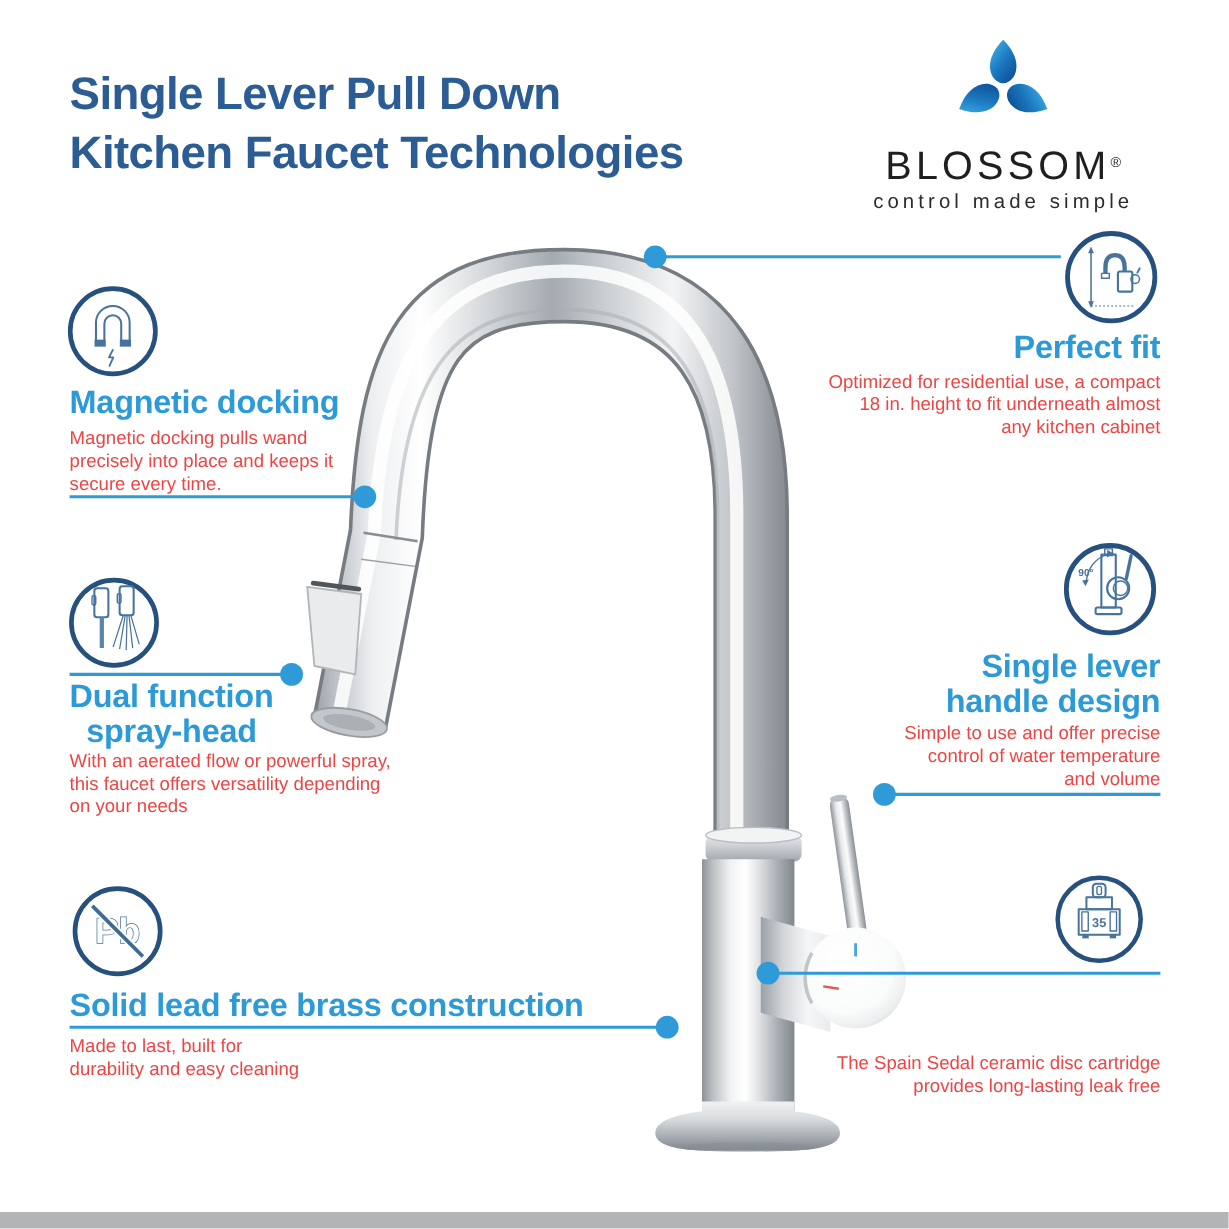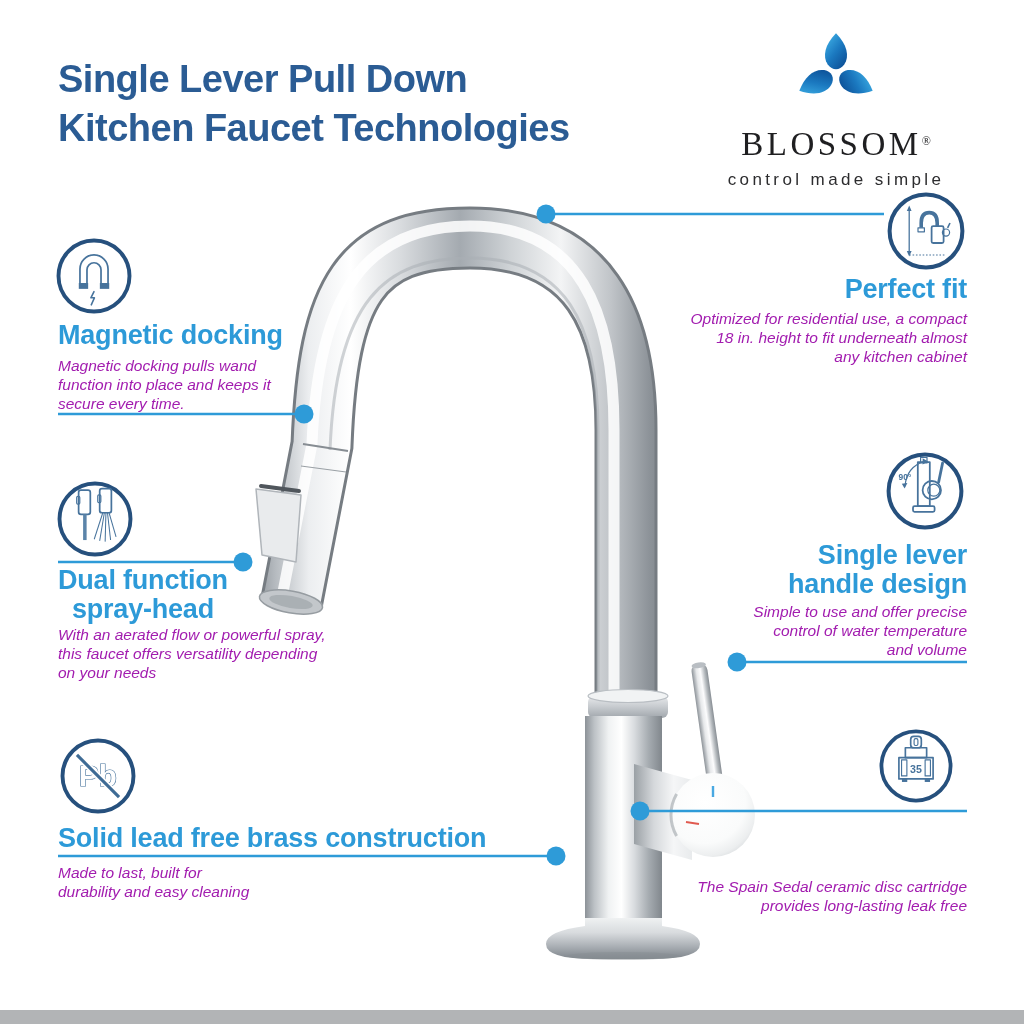--- a/index.html
+++ b/index.html
@@ -2,26 +2,26 @@
 <html><head>
 <meta charset="utf-8">
 <style>
   html,body{margin:0;padding:0;background:#fff;}
   .canvas{position:relative;width:1024px;height:1024px;background:#fff;overflow:hidden;
           font-family:"Liberation Sans",sans-serif;}
   .abs{position:absolute;}
   .page-title{left:58px;top:55px;font-weight:bold;font-size:38px;line-height:49px;
               color:#2b5c94;letter-spacing:-0.5px;}
   .logo{left:716px;top:24px;width:240px;text-align:center;}
-  .logo-name{font-family:Liberation Serif, serif;font-size:33px;letter-spacing:3.5px;
-             color:#1f1f21;line-height:46px;margin-top:2px;}
+  .logo-name{font-family:Liberation Sans, sans-serif;font-size:33px;letter-spacing:3.5px;
+             color:#1f1f21;line-height:34px;margin-top:2px;}
   .logo-reg{font-size:12px;vertical-align:10px;letter-spacing:0;}
   .logo-tagline{font-size:17px;letter-spacing:3.4px;color:#2c2c2e;margin-top:3px;}
   .feat-title{font-weight:bold;font-size:27px;line-height:29px;color:#2d9ad8;letter-spacing:-0.2px;text-align:center;}
-  .feat-desc{font-style:italic;font-size:15.5px;line-height:19px;color:#a21caf;}
+  .feat-desc{font-size:15.5px;line-height:19px;color:#ef4444;}
   .right-al{text-align:right;}
   .bottom-bar{left:0;top:1010px;width:1024px;height:14px;background:#b2b4b6;}
   svg{display:block;font-family:"Liberation Sans",sans-serif;}
   .ring{fill:#fff;stroke:#26507d;stroke-width:5;}
   .ico{stroke:#47739c;fill:none;stroke-width:2.2;stroke-linejoin:round;stroke-linecap:round;}
   .ico-thin{stroke:#47739c;fill:none;stroke-width:1.5;stroke-linejoin:round;}
   .ico-fill{fill:#47739c;stroke:none;}
   .ico-txt{fill:#47739c;font-weight:bold;}
 </style>
 </head>
@@ -176,21 +176,21 @@
     <circle class="ring" cx="50" cy="50" r="45.5"></circle>
     <path class="ico" d="M32,59 V41 a18,18 0 0 1 36,0 V59"></path>
     <path class="ico" d="M41,59 V42 a9,9 0 0 1 18,0 V59"></path>
     <rect class="ico-fill" x="30.5" y="59" width="12" height="7.5"></rect>
     <rect class="ico-fill" x="57.5" y="59" width="12" height="7.5"></rect>
     <path class="ico" style="stroke-width:2" d="M50,70 l-4,8 h4.5 l-4,9"></path>
   </svg>
   <div class="abs feat-title" style="left:58px;top:321px">Magnetic docking</div>
   <div class="abs feat-desc" style="left:58px;top:356px">
     <div>Magnetic docking pulls wand</div>
-    <div>function into place and keeps it</div>
+    <div>precisely into place and keeps it</div>
     <div>secure every time.</div>
   </div>
 
   <svg class="abs" style="left:56px;top:480px" width="78" height="78" viewBox="0 0 100 100">
     <circle class="ring" cx="50" cy="50" r="45.5"></circle>
     <rect class="ico" x="29" y="13" width="15" height="31" rx="3"></rect>
     <rect class="ico-thin" x="26.5" y="21" width="4" height="10" rx="1.5"></rect>
     <line x1="37" y1="44" x2="37" y2="77" stroke="#5b84a9" stroke-width="4.5"></line>
     <rect class="ico" x="56" y="11" width="15" height="31" rx="3"></rect>
     <rect class="ico-thin" x="53.5" y="19" width="4" height="10" rx="1.5"></rect>

